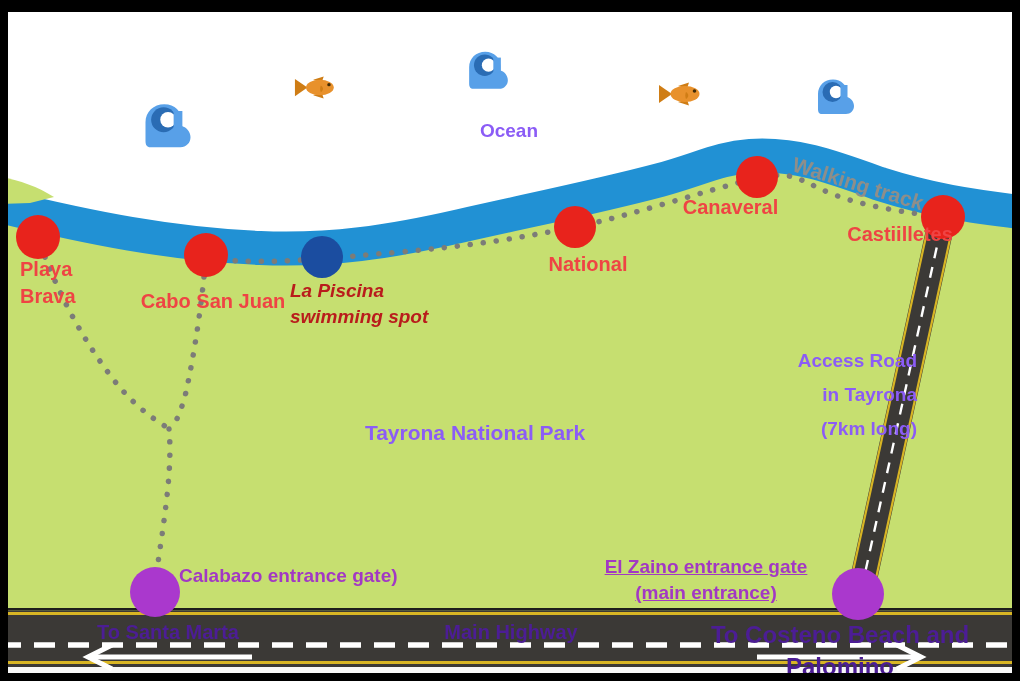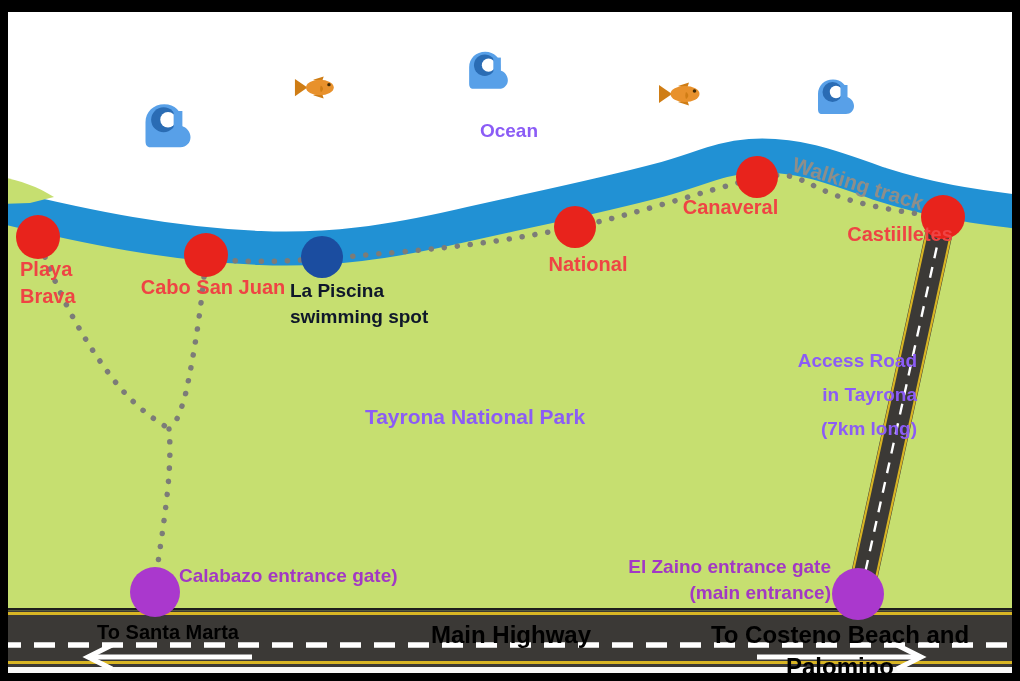--- a/index.html
+++ b/index.html
@@ -6,26 +6,26 @@
   body{
     width:1020px;height:681px;position:relative;overflow:hidden;
     background:#ffffff;
     font-family:"Liberation Sans","DejaVu Sans",sans-serif;
   }
   svg.map-canvas{position:absolute;left:0;top:0;}
   .lbl{
     position:absolute;font-weight:700;white-space:pre-line;line-height:1.32;
   }
   .lbl.center{text-align:center;}
-  .lbl.right{text-align:right;}
+  .lbl.right{text-align:center;text-decoration:underline;}
   .red{color:#ef4444;}
-  .blue{color:#0f172a;}
+  .blue{color:#b91c1c;font-style:italic;}
   .purple{color:#a238c4;}
   .dark{color:#8b5cf6;}
-  .white{color:#000000;}
+  .white{color:#4c1d95;}
   .gray{color:#8e8e8a;}
   .icon{position:absolute;}
   .frame{
     position:absolute;inset:0;box-sizing:border-box;
     border-style:solid;border-color:#000;
     border-width:12px 8px 8px 8px;
   }
 </style>
 </head>
 <body>
@@ -121,46 +121,46 @@
     <polygon points="20,5 31,1.5 29,7.5" fill="#cf7d15"></polygon>
     <polygon points="20,21 31,24.5 29,18.5" fill="#cf7d15"></polygon>
     <ellipse cx="27" cy="13" rx="14.5" ry="8" fill="#e8912c"></ellipse>
     <path d="M28 11 C31 13 31 16 28 18 C27 16 27 13 28 11 Z" fill="#cf7d15"></path>
     <circle cx="36.5" cy="10" r="1.8" fill="#402a06"></circle>
   </svg>
 </span>
 
 <div class="lbl center dark" style="left:449px;top:118px;width:120px;font-size:19px;">Ocean</div>
 
-<div class="lbl center dark" style="left:345px;top:403px;width:260px;font-size:21px;">Tayrona National Park</div>
+<div class="lbl center dark" style="left:345px;top:419px;width:260px;font-size:21px;">Tayrona National Park</div>
 
 <div class="lbl center gray" style="left:778px;top:170px;width:160px;font-size:21px;transform:rotate(17deg);">Walking track</div>
 
 <div class="lbl dark" style="left:777px;top:344px;width:140px;font-size:19px;line-height:34px;text-align:right;">Access Road
 in Tayrona
 (7km long)</div>
 
 <div class="lbl red" style="left:0;top:256px;width:90px;font-size:20px;line-height:27px;margin-left:20px;">Playa
 Brava</div>
 
-<div class="lbl center red" style="left:133px;top:274px;width:160px;font-size:20px;">Cabo San Juan</div>
+<div class="lbl center red" style="left:133px;top:288px;width:160px;font-size:20px;">Cabo San Juan</div>
 
 <div class="lbl blue" style="left:290px;top:278px;width:170px;font-size:19px;line-height:26px;">La Piscina
 swimming spot</div>
 
 <div class="lbl center red" style="left:528px;top:251px;width:120px;font-size:20px;">National</div>
 
 <div class="lbl center red" style="left:678px;top:194px;width:105px;font-size:20px;">Canaveral</div>
 
 <div class="lbl center red" style="left:808px;top:221px;width:120px;font-size:20px;margin-left:32px;">Castiilletes</div>
 
 <div class="lbl purple" style="left:179px;top:563px;width:250px;font-size:19px;">Calabazo entrance gate)</div>
 
 <div class="lbl right purple" style="right:189px;top:554px;width:250px;font-size:19px;line-height:26px;">El Zaino entrance gate
 (main entrance)</div>
 
 <div class="lbl center white" style="left:60px;top:619px;width:216px;font-size:20px;">To Santa Marta</div>
 
-<div class="lbl center white" style="left:411px;top:619px;width:200px;font-size:24px;">Main Highway</div>
+<div class="lbl center white" style="left:411px;top:619px;width:200px;font-size:20px;">Main Highway</div>
 
 <div class="lbl center white" style="left:690px;top:619px;width:300px;font-size:24px;">To Costeno Beach and Palomino</div>
 
 <div class="frame"></div>
 
 </body></html>

